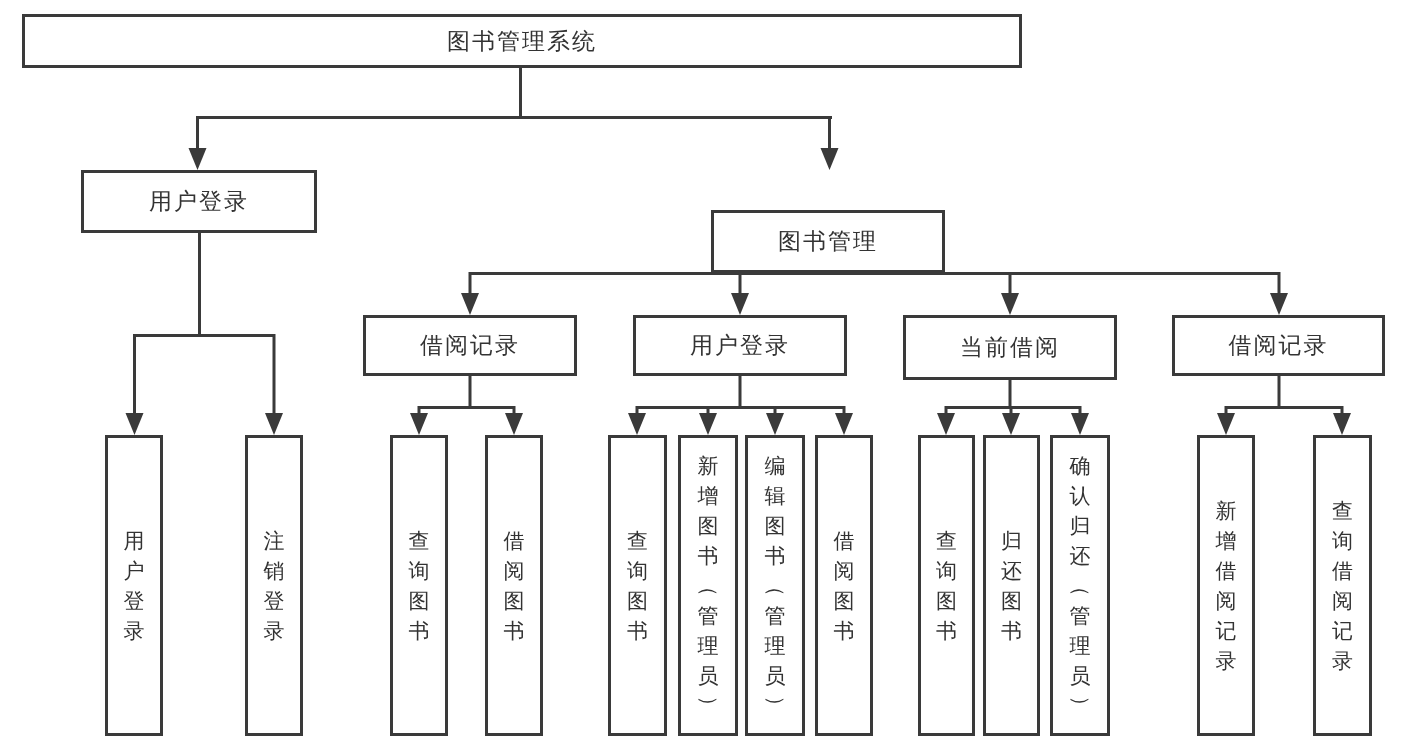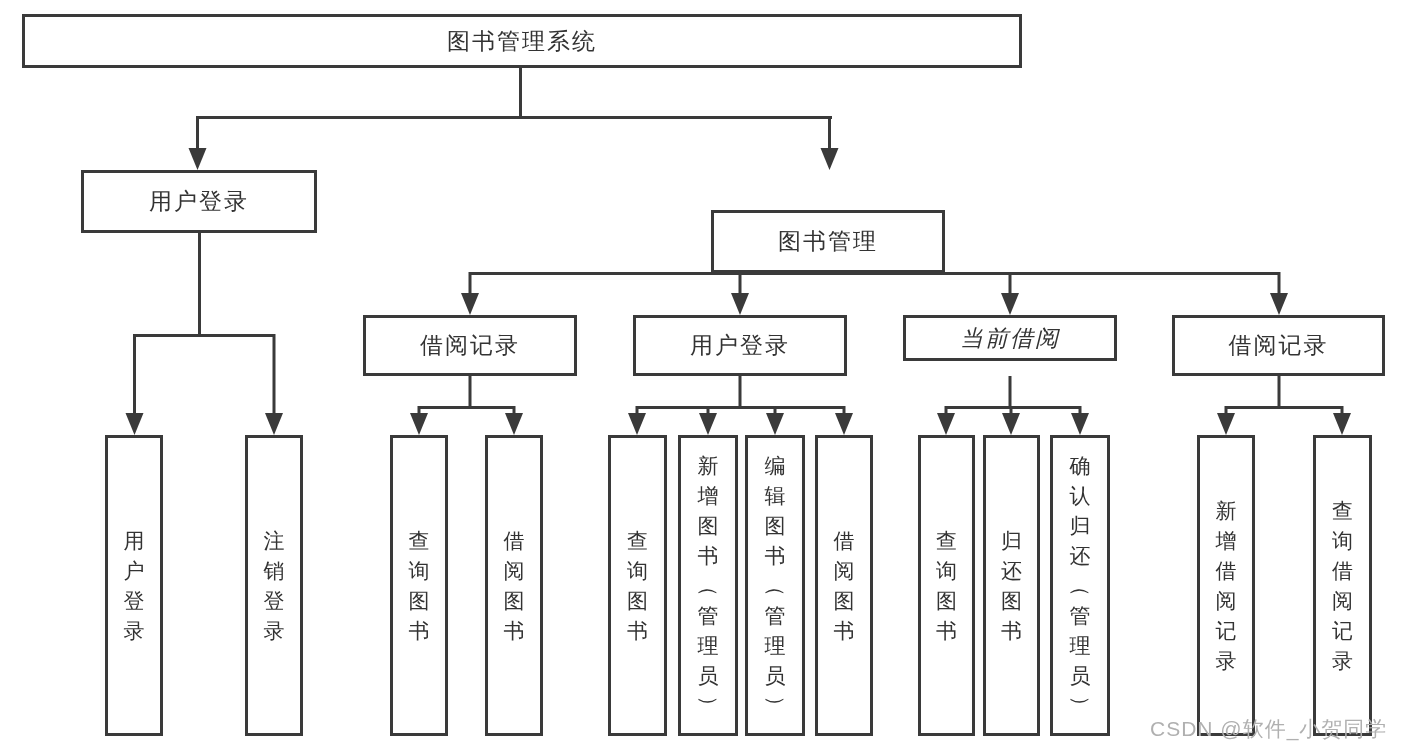--- a/index.html
+++ b/index.html
@@ -109,21 +109,21 @@
     </g>
   </svg>
 
   <div class="box hbox" style="left:81px; top:170px; width:236px; height:63px;">用户登录</div>
 
   <div class="box hbox" style="left:22px; top:14px; width:1000px; height:54px;">图书管理系统</div>
   <div class="box hbox" style="left:711px; top:170px; width:234px; height:63px;margin-top:40px;">图书管理</div>
 
   <div class="box hbox" style="left:363px; top:315px; width:214px; height:61px;">借阅记录</div>
   <div class="box hbox" style="left:633px; top:315px; width:214px; height:61px;">用户登录</div>
-  <div class="box hbox" style="left:903px; top:315px; width:214px; height:46px;font-style:italic;">当前借阅</div>
+  <div class="box hbox" style="left:903px; top:315px; width:214px; height:65px;">当前借阅</div>
   <div class="box hbox" style="left:1172px; top:315px; width:213px; height:61px;">借阅记录</div>
 
   <div class="box vbox" style="left:105px; width:58px;">
       <span class="vchar">用</span>
       <span class="vchar">户</span>
       <span class="vchar">登</span>
       <span class="vchar">录</span>
     </div>
   <div class="box vbox" style="left:245px; width:58px;">
       <span class="vchar">注</span>
@@ -214,15 +214,14 @@
     </div>
   <div class="box vbox" style="left:1313px; width:59px;">
       <span class="vchar">查</span>
       <span class="vchar">询</span>
       <span class="vchar">借</span>
       <span class="vchar">阅</span>
       <span class="vchar">记</span>
       <span class="vchar">录</span>
     </div>
 
-  <div class="watermark">CSDN @软件_小贺同学</div>
 
 </div>
 
 </body></html>

